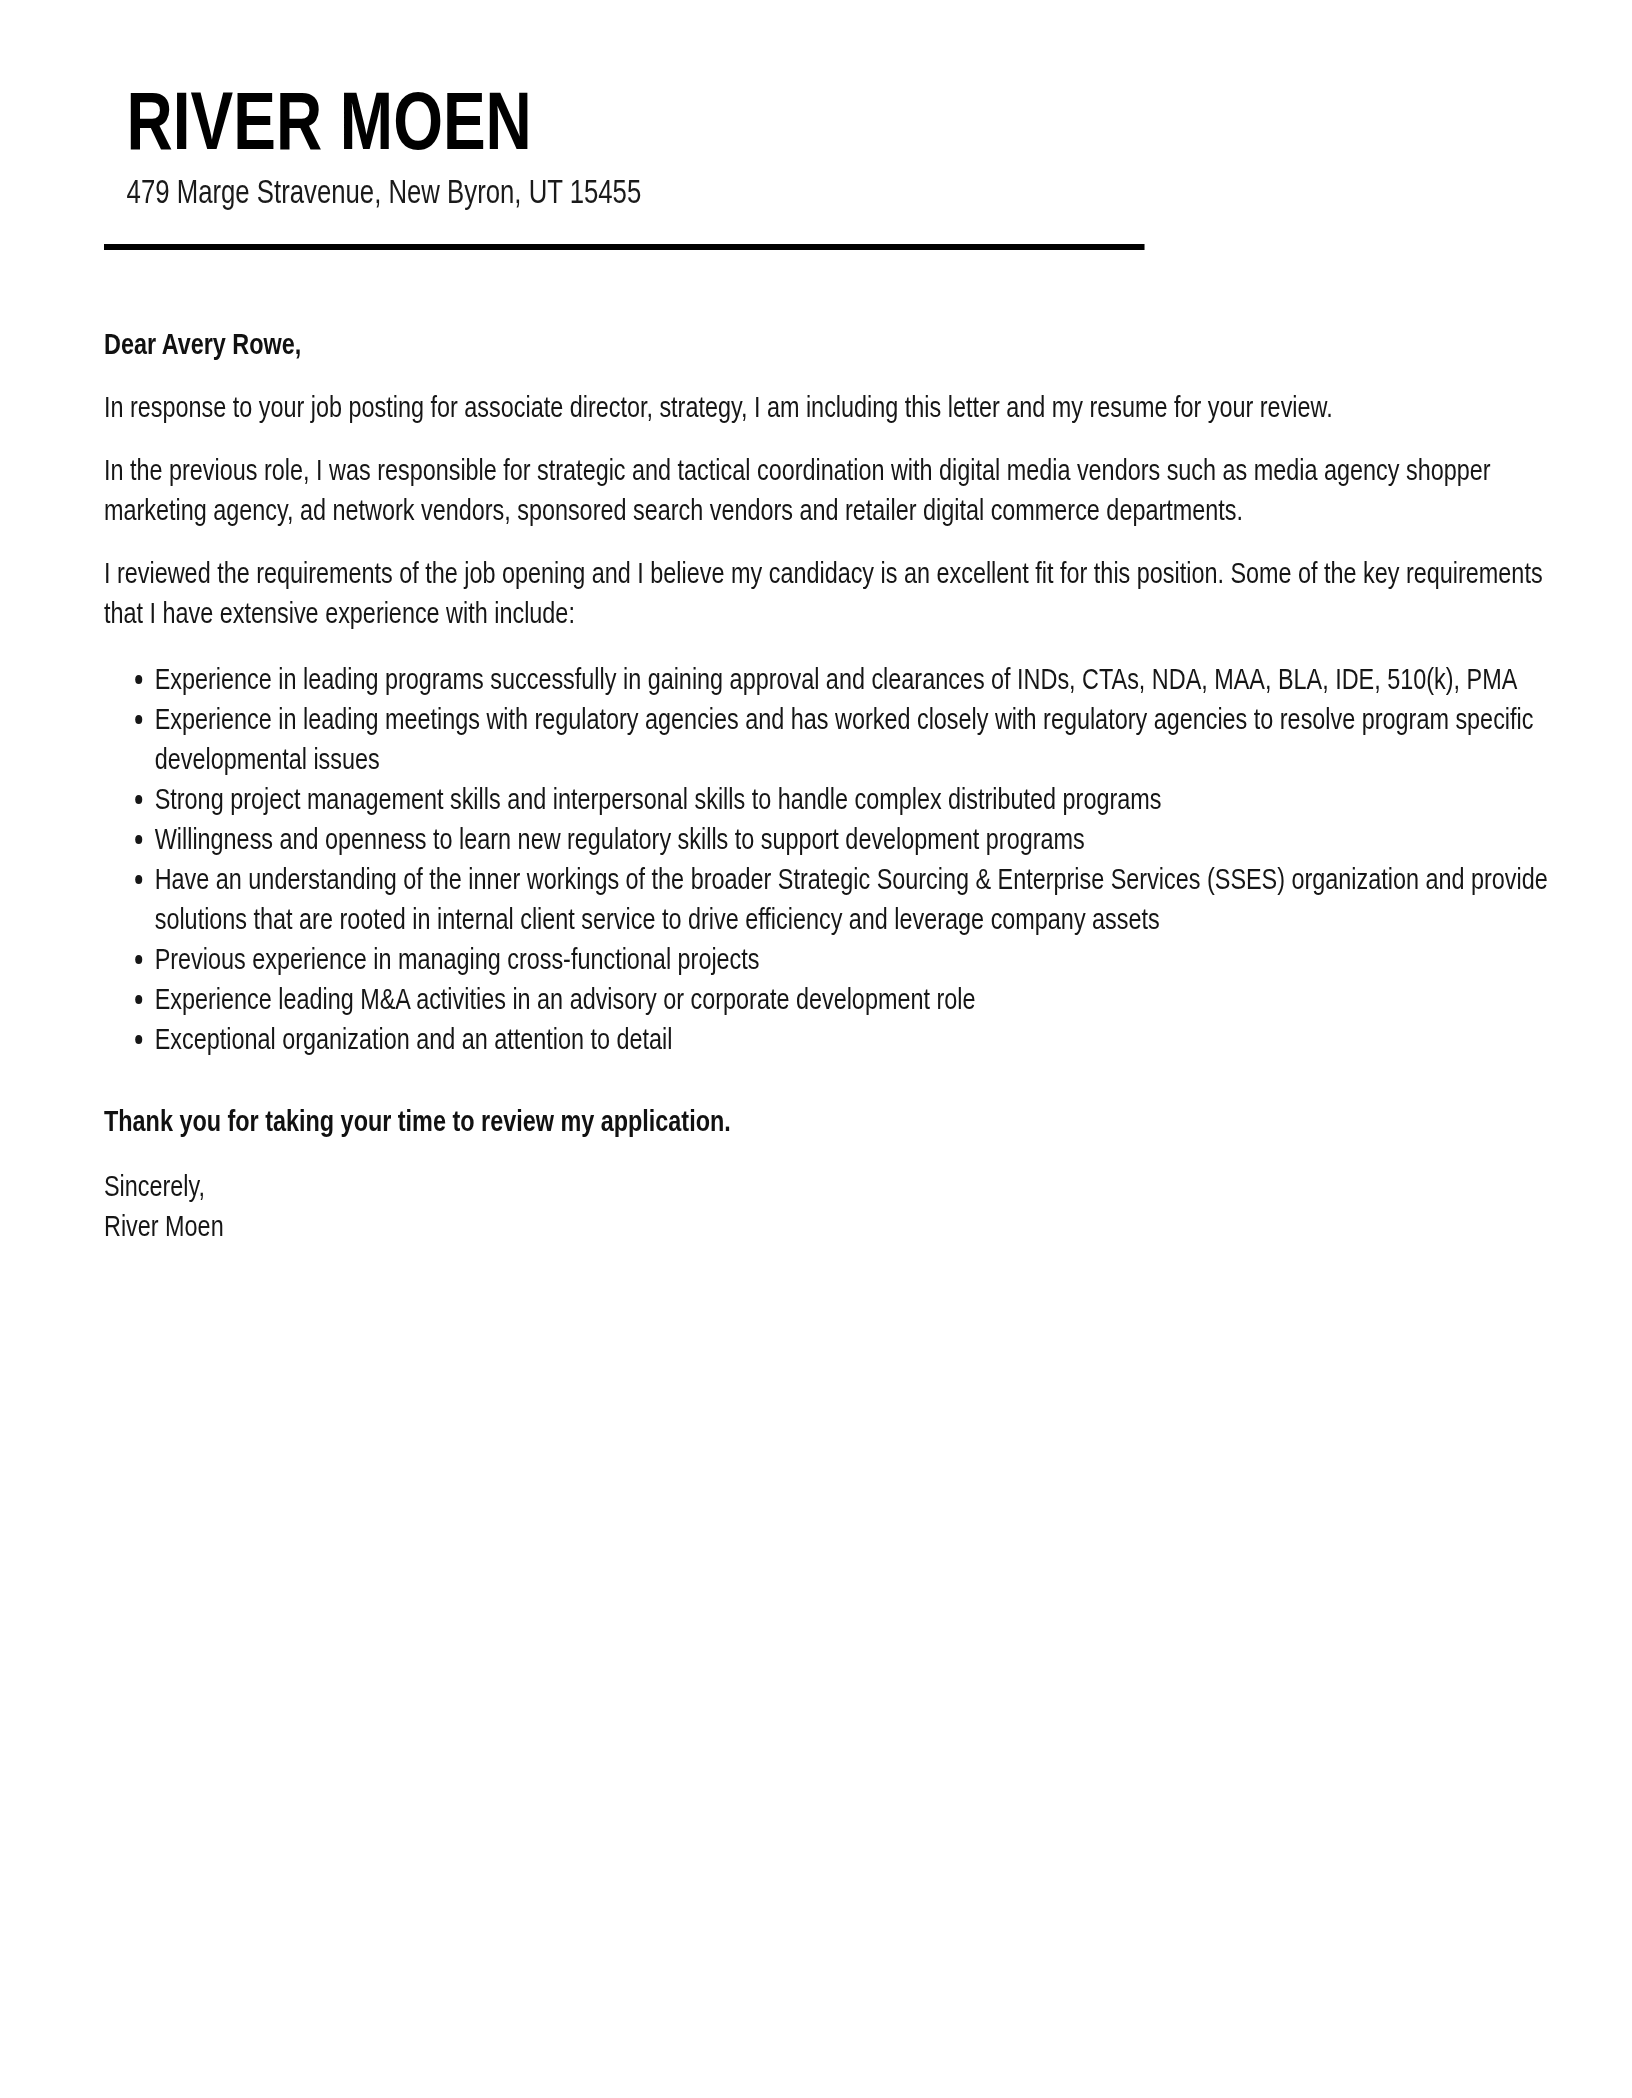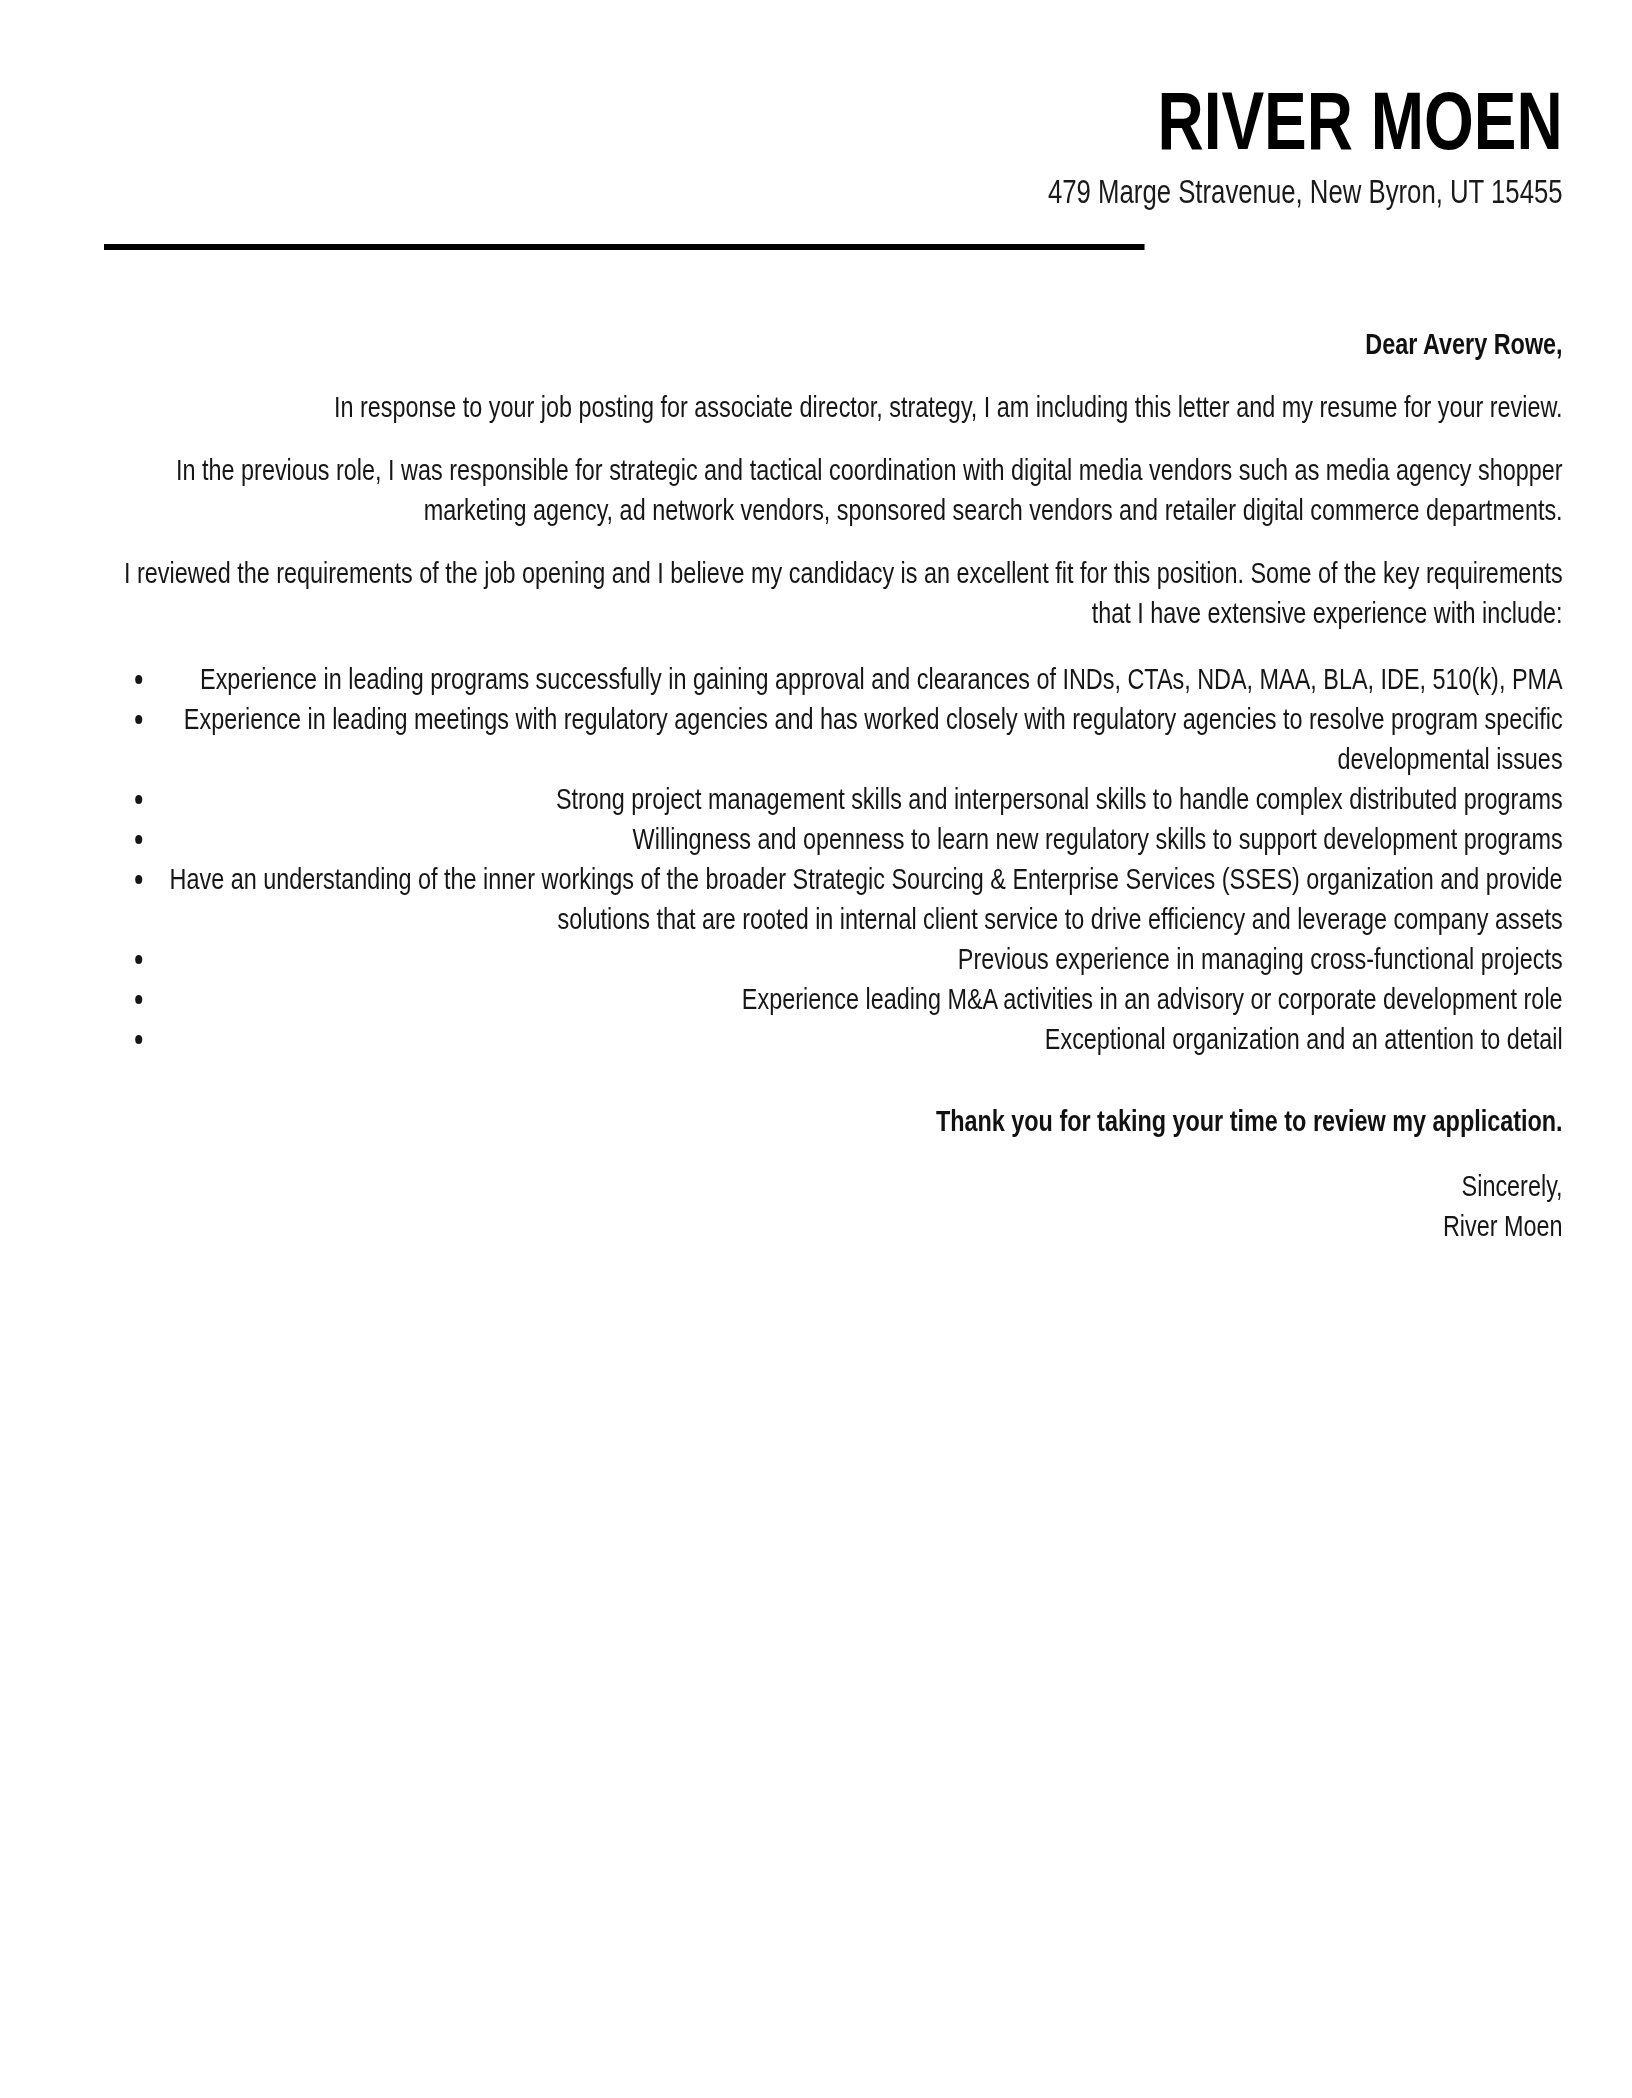--- a/index.html
+++ b/index.html
@@ -6,21 +6,20 @@
     margin: 0;
     padding: 0;
     background: #ffffff;
   }
   .page {
     position: relative;
     width: 1632px;
     height: 1566px;
     background: #ffffff;
     overflow: hidden;
-    text-align: right;
   }
   
   .scale-wrap {
     margin-left: 104px;
     padding-top: 76px;
     width: 1870px;
     transform: scaleX(0.78);
     transform-origin: top left;
     color: #161616;
     font-family: "Liberation Sans", "DejaVu Sans", sans-serif;

